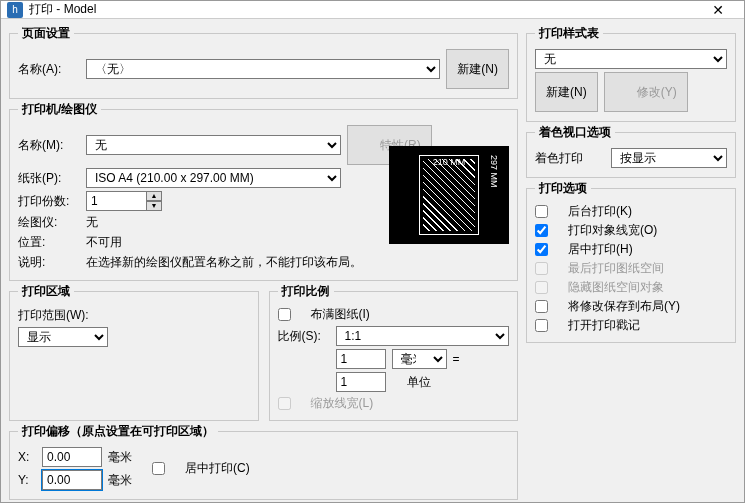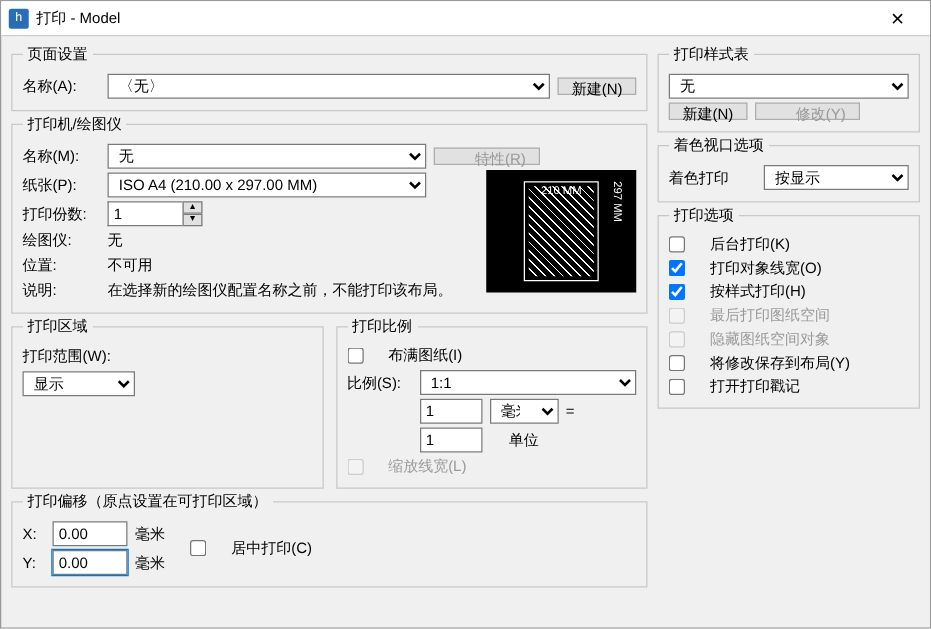--- a/index.html
+++ b/index.html
@@ -6,27 +6,27 @@
 body { margin: 0; background: #fff; }
 .window { width: 745px; height: 503px; border: 1px solid #999; background: #f0f0f0; display: flex; flex-direction: column; }
 .titlebar { height: 28px; background: #fff; border-bottom: 1px solid #ccc; display: flex; align-items: center; padding: 0 6px; }
 .titlebar .icon { width: 16px; height: 16px; background: #2a6db3; color: #fff; display: flex; align-items: center; justify-content: center; font-size: 10px; border-radius: 2px; margin-right: 6px; }
 .titlebar .title { flex: 1; }
 .titlebar .close { width: 40px; text-align: center; font-size: 14px; cursor: pointer; }
 .body { flex: 1; display: flex; padding: 6px 8px 4px 8px; gap: 8px; }
 .left { flex: 1; display: flex; flex-direction: column; gap: 2px; }
 .right { width: 210px; display: flex; flex-direction: column; gap: 2px; }
 fieldset { border: 1px solid #c8c8c8; margin: 0; padding: 4px 8px 6px 8px; }
-legend { padding: 0 4px; }
+legend { padding: 0 4px; font-weight: bold; }
 .row { display: flex; align-items: center; gap: 6px; margin: 3px 0; }
 .lbl { width: 62px; }
 .lbl2 { width: 70px; }
 select, input[type=text] { background: #fff; border: 1px solid #7a7a7a; height: 20px; padding: 0 4px; }
 select { padding-right: 14px; }
-.btn { background: #e1e1e1; border: 1px solid #adadad; height: 14px; padding: 0 10px; cursor: pointer; text-align: right; }
+.btn { background: #e1e1e1; border: 1px solid #adadad; height: 40px; padding: 0 10px; cursor: pointer; text-align: right; }
 .btn:disabled { color: #999; padding-left: 32px; }
 .chk { display: flex; align-items: center; gap: 20px; margin: 2px 0; }
 .chk input { margin: 0; }
 .chk.disabled { color: #9a9a9a; }
 .preview { width: 120px; height: 98px; background: #000; position: absolute; right: 8px; top: 28px; display: flex; align-items: center; justify-content: center; }
 .paper { width: 60px; height: 80px; border: 1px solid #fff; position: relative; }
 .paper::before { content: ""; position: absolute; inset: 3px; background: repeating-linear-gradient(45deg, transparent 0 4px, #fff 4px 5px); }
 .dim-top { position: absolute; top: 2px; left: 0; right: 0; text-align: center; color: #fff; font-size: 9px; }
 .dim-right { position: absolute; right: -20px; top: 0; bottom: 0; writing-mode: vertical-rl; color: #fff; font-size: 9px; display:flex; align-items:center; }
 .printer-block { position: relative; }
@@ -191,21 +191,21 @@
         <label class="chk">
             <input type="checkbox" style="">
             <span>后台打印(K)</span>
           </label>
         <label class="chk">
             <input type="checkbox" checked="" style="">
             <span>打印对象线宽(O)</span>
           </label>
         <label class="chk">
             <input type="checkbox" checked="" style="">
-            <span>按样式打印(H)</span>
+            <span>居中打印(H)</span>
           </label>
         <label class="chk disabled">
             <input type="checkbox" disabled="" style="">
             <span>最后打印图纸空间</span>
           </label>
         <label class="chk disabled">
             <input type="checkbox" disabled="" style="">
             <span>隐藏图纸空间对象</span>
           </label>
         <label class="chk">

